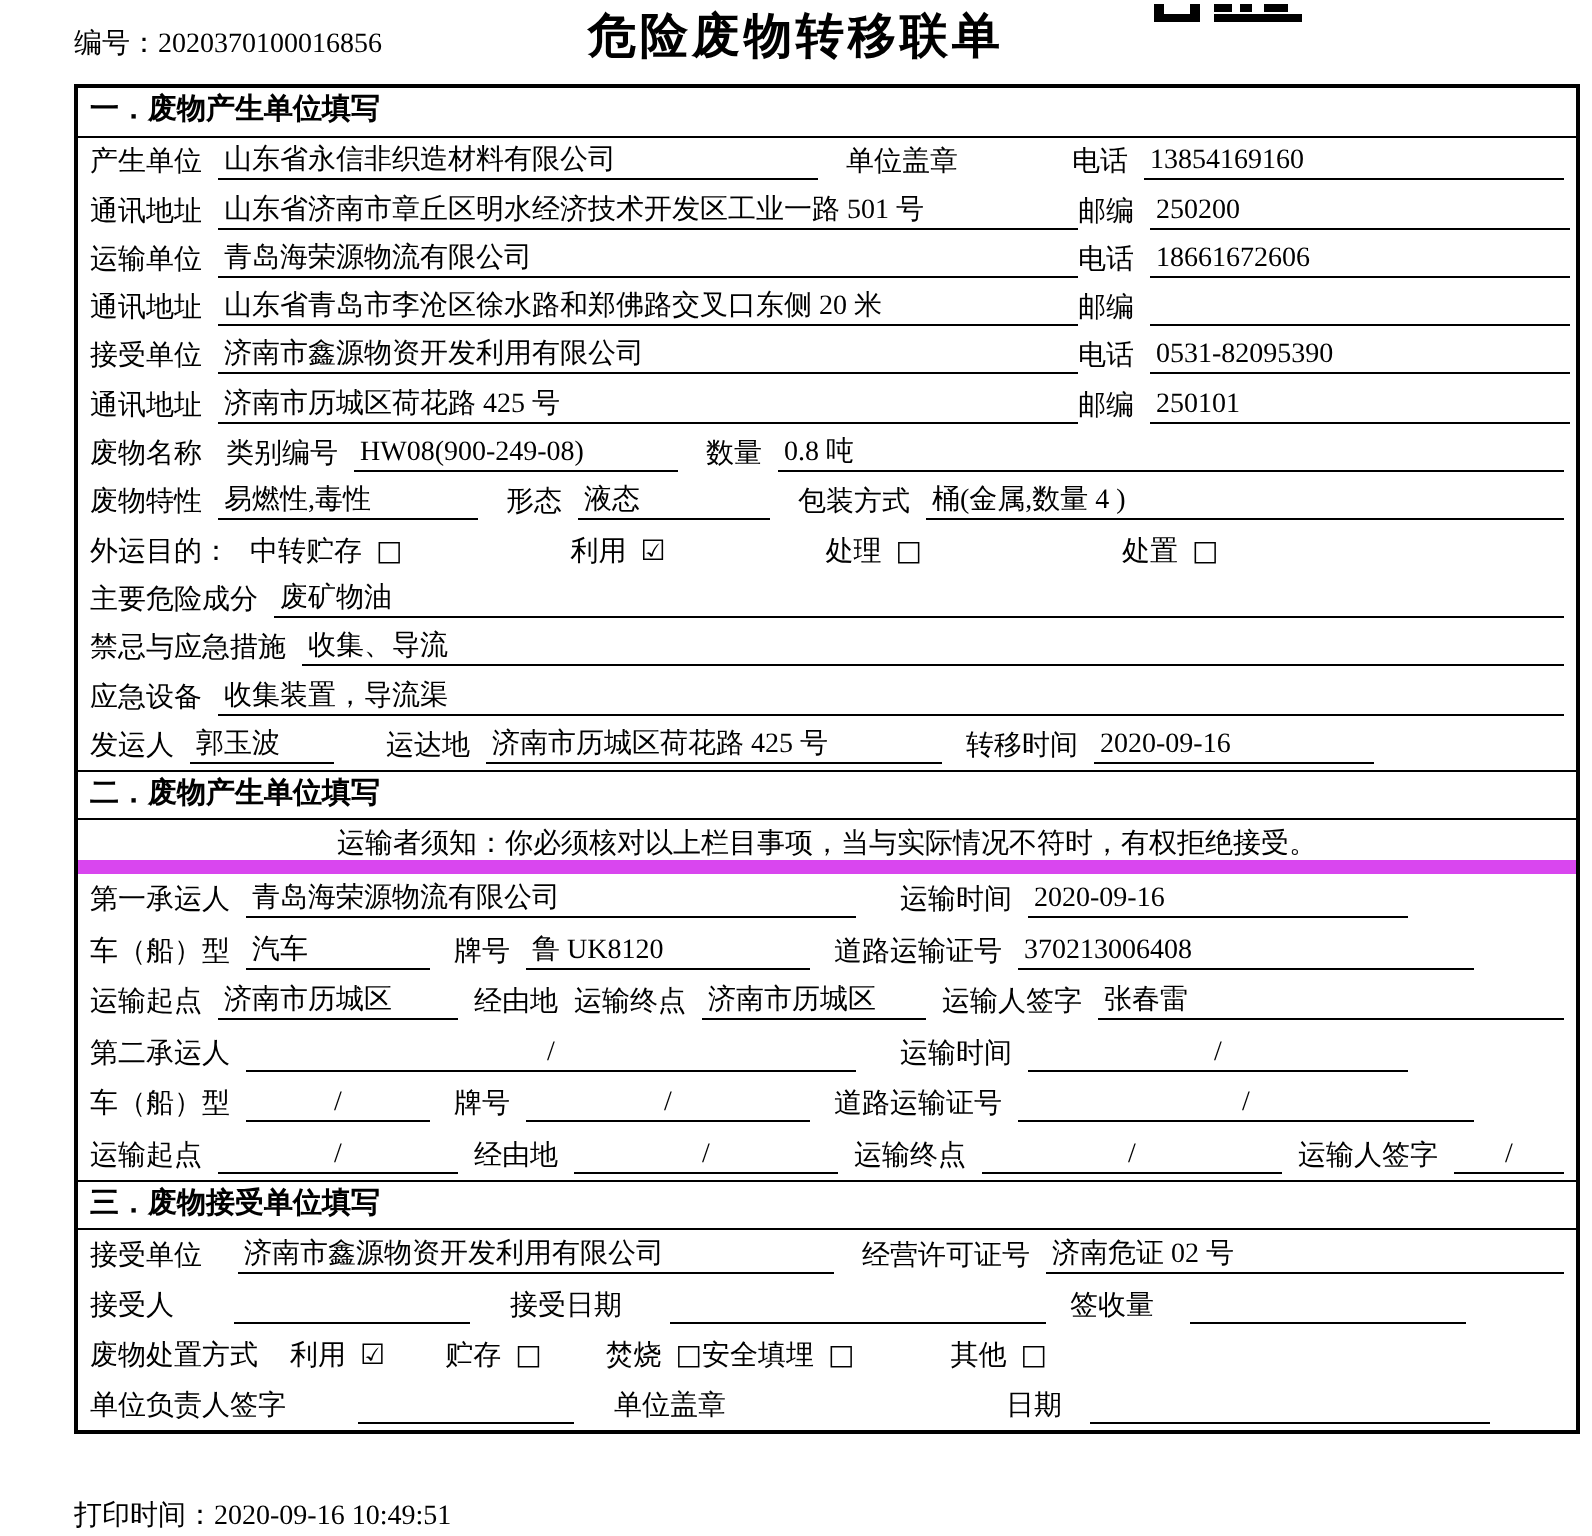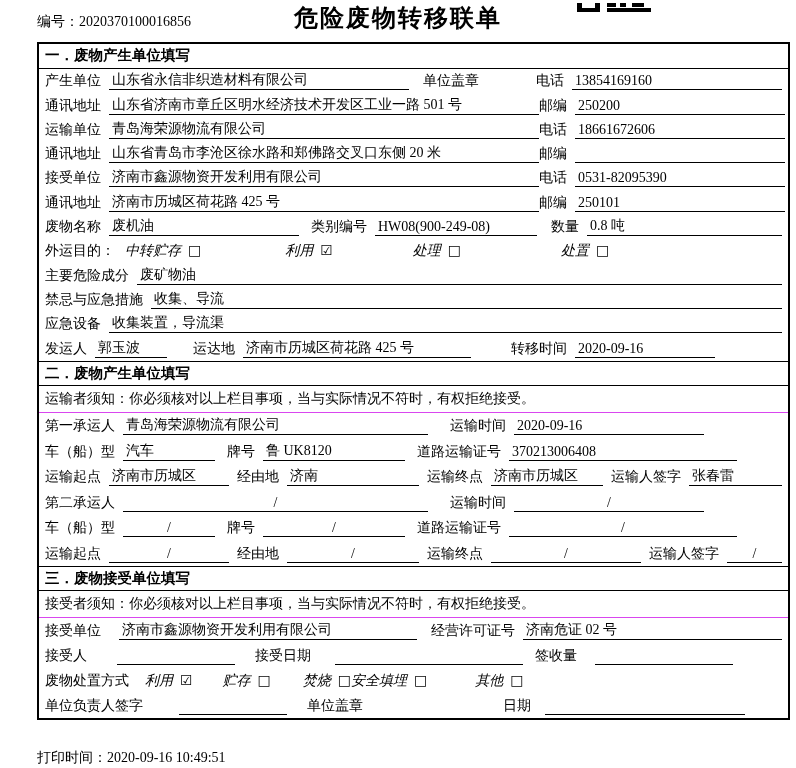--- a/index.html
+++ b/index.html
@@ -15,36 +15,36 @@
   .qr-frag { position: absolute; left: 577px; top: 0; }
 
   .tbl { position: absolute; left: 37px; top: 42px; width: 753px;
     border: 2px solid #000; background: #fff; }
 
   .sec-h { height: 25px; line-height: 23px; padding: 0 6px; font-weight: bold;
     font-family: "Liberation Sans", "DejaVu Sans", sans-serif; font-size: 14.5px;
     border-bottom: 1px solid #000; }
   .sec-h.mid { border-top: 1px solid #000; }
 
-  .note { height: 27px; line-height: 26px; padding: 0 6px; border-bottom: 1px solid #d946ef;
-    white-space: nowrap; }
+  .note { height: 27px; line-height: 26px; padding: 0 6px; border-bottom: 7px solid #d946ef;
+    white-space: nowrap; text-align: center; }
 
   .row { display: flex; align-items: flex-end; padding: 0 6px 3px 6px; white-space: nowrap; }
   .sec1 .row { height: 24.3px; }
   .sec2 .row { height: 25.5px; }
   .sec3 .row { height: 25px; }
 
   .lb { flex: none; }
   .val { flex: none; border-bottom: 1px solid #000; margin-left: 8px; padding: 0 3px;
     overflow: visible; }
   .val.grow { flex: 1; }
   .val.c { text-align: center; }
   .push { margin-left: auto; }
 
-  .opt { flex: none; font-style: italic; }
+  .opt { flex: none; }
   .box { font-family: "DejaVu Sans", sans-serif; margin-left: 7px; font-size: 14px; }
 
   .footer { position: absolute; left: 37px; top: 749px; white-space: nowrap; }
 </style>
 </head>
 <body>
 
 <div class="topbar">
   <div class="serial"><span>编号：</span><span>2020370100016856</span></div>
   <div class="doc-title">危险废物转移联单</div>
@@ -106,27 +106,34 @@
 
     <div class="row">
       <span class="lb">通讯地址</span>
       <span class="val" style="width:430px">济南市历城区荷花路 425 号</span>
       <span class="lb push">邮编</span>
       <span class="val" style="width:210px">250101</span>
     </div>
 
     <div class="row">
       <span class="lb">废物名称</span>
-      <span class="val" style="width:190px">废机油</span>
       <span class="lb" style="margin-left:12px">类别编号</span>
       <span class="val" style="width:162px">HW08(900-249-08)</span>
       <span class="lb" style="margin-left:14px">数量</span>
       <span class="val grow">0.8 吨</span>
     </div>
 
+    <div class="row">
+      <span class="lb">废物特性</span>
+      <span class="val" style="width:130px">易燃性,毒性</span>
+      <span class="lb" style="margin-left:14px">形态</span>
+      <span class="val" style="width:96px">液态</span>
+      <span class="lb" style="margin-left:14px">包装方式</span>
+      <span class="val grow">桶(金属,数量 4 )</span>
+    </div>
 
     <div class="row">
       <span class="lb">外运目的：</span>
       <span class="opt" style="margin-left:10px"><span>中转贮存</span><span class="box">□</span></span>
       <span class="opt" style="margin-left:84px"><span>利用</span><span class="box">☑</span></span>
       <span class="opt" style="margin-left:80px"><span>处理</span><span class="box">□</span></span>
       <span class="opt" style="margin-left:100px"><span>处置</span><span class="box">□</span></span>
     </div>
 
     <div class="row">
@@ -142,21 +149,21 @@
     <div class="row">
       <span class="lb">应急设备</span>
       <span class="val grow">收集装置，导流渠</span>
     </div>
 
     <div class="row">
       <span class="lb">发运人</span>
       <span class="val" style="width:72px">郭玉波</span>
       <span class="lb" style="margin-left:26px">运达地</span>
       <span class="val" style="width:228px">济南市历城区荷花路 425 号</span>
-      <span class="lb" style="margin-left:40px">转移时间</span>
+      <span class="lb" style="margin-left:12px">转移时间</span>
       <span class="val" style="width:140px">2020-09-16</span>
     </div>
   </div>
 
   <div class="sec-h mid">二．废物产生单位填写</div>
   <div class="note">运输者须知：你必须核对以上栏目事项，当与实际情况不符时，有权拒绝接受。</div>
   <div class="sec2">
 
     <div class="row">
       <span class="lb">第一承运人</span>
@@ -171,21 +178,20 @@
       <span class="lb" style="margin-left:12px">牌号</span>
       <span class="val" style="width:142px">鲁 UK8120</span>
       <span class="lb" style="margin-left:12px">道路运输证号</span>
       <span class="val" style="width:228px">370213006408</span>
     </div>
 
     <div class="row">
       <span class="lb">运输起点</span>
       <span class="val" style="width:120px">济南市历城区</span>
       <span class="lb" style="margin-left:8px">经由地</span>
-      <span class="val" style="width:132px">济南</span>
       <span class="lb" style="margin-left:8px">运输终点</span>
       <span class="val" style="width:112px">济南市历城区</span>
       <span class="lb" style="margin-left:8px">运输人签字</span>
       <span class="val grow">张春雷</span>
     </div>
 
     <div class="row">
       <span class="lb">第二承运人</span>
       <span class="val c" style="width:305px">/</span>
       <span class="lb" style="margin-left:22px">运输时间</span>
@@ -207,21 +213,20 @@
       <span class="lb" style="margin-left:8px">经由地</span>
       <span class="val c" style="width:132px">/</span>
       <span class="lb" style="margin-left:8px">运输终点</span>
       <span class="val c" style="width:150px">/</span>
       <span class="lb" style="margin-left:8px">运输人签字</span>
       <span class="val c grow">/</span>
     </div>
   </div>
 
   <div class="sec-h mid">三．废物接受单位填写</div>
-  <div class="note">接受者须知：你必须核对以上栏目事项，当与实际情况不符时，有权拒绝接受。</div>
   <div class="sec3">
 
     <div class="row">
       <span class="lb">接受单位</span>
       <span class="val" style="width:298px;margin-left:18px">济南市鑫源物资开发利用有限公司</span>
       <span class="lb" style="margin-left:14px">经营许可证号</span>
       <span class="val grow">济南危证 02 号</span>
     </div>
 
     <div class="row">

